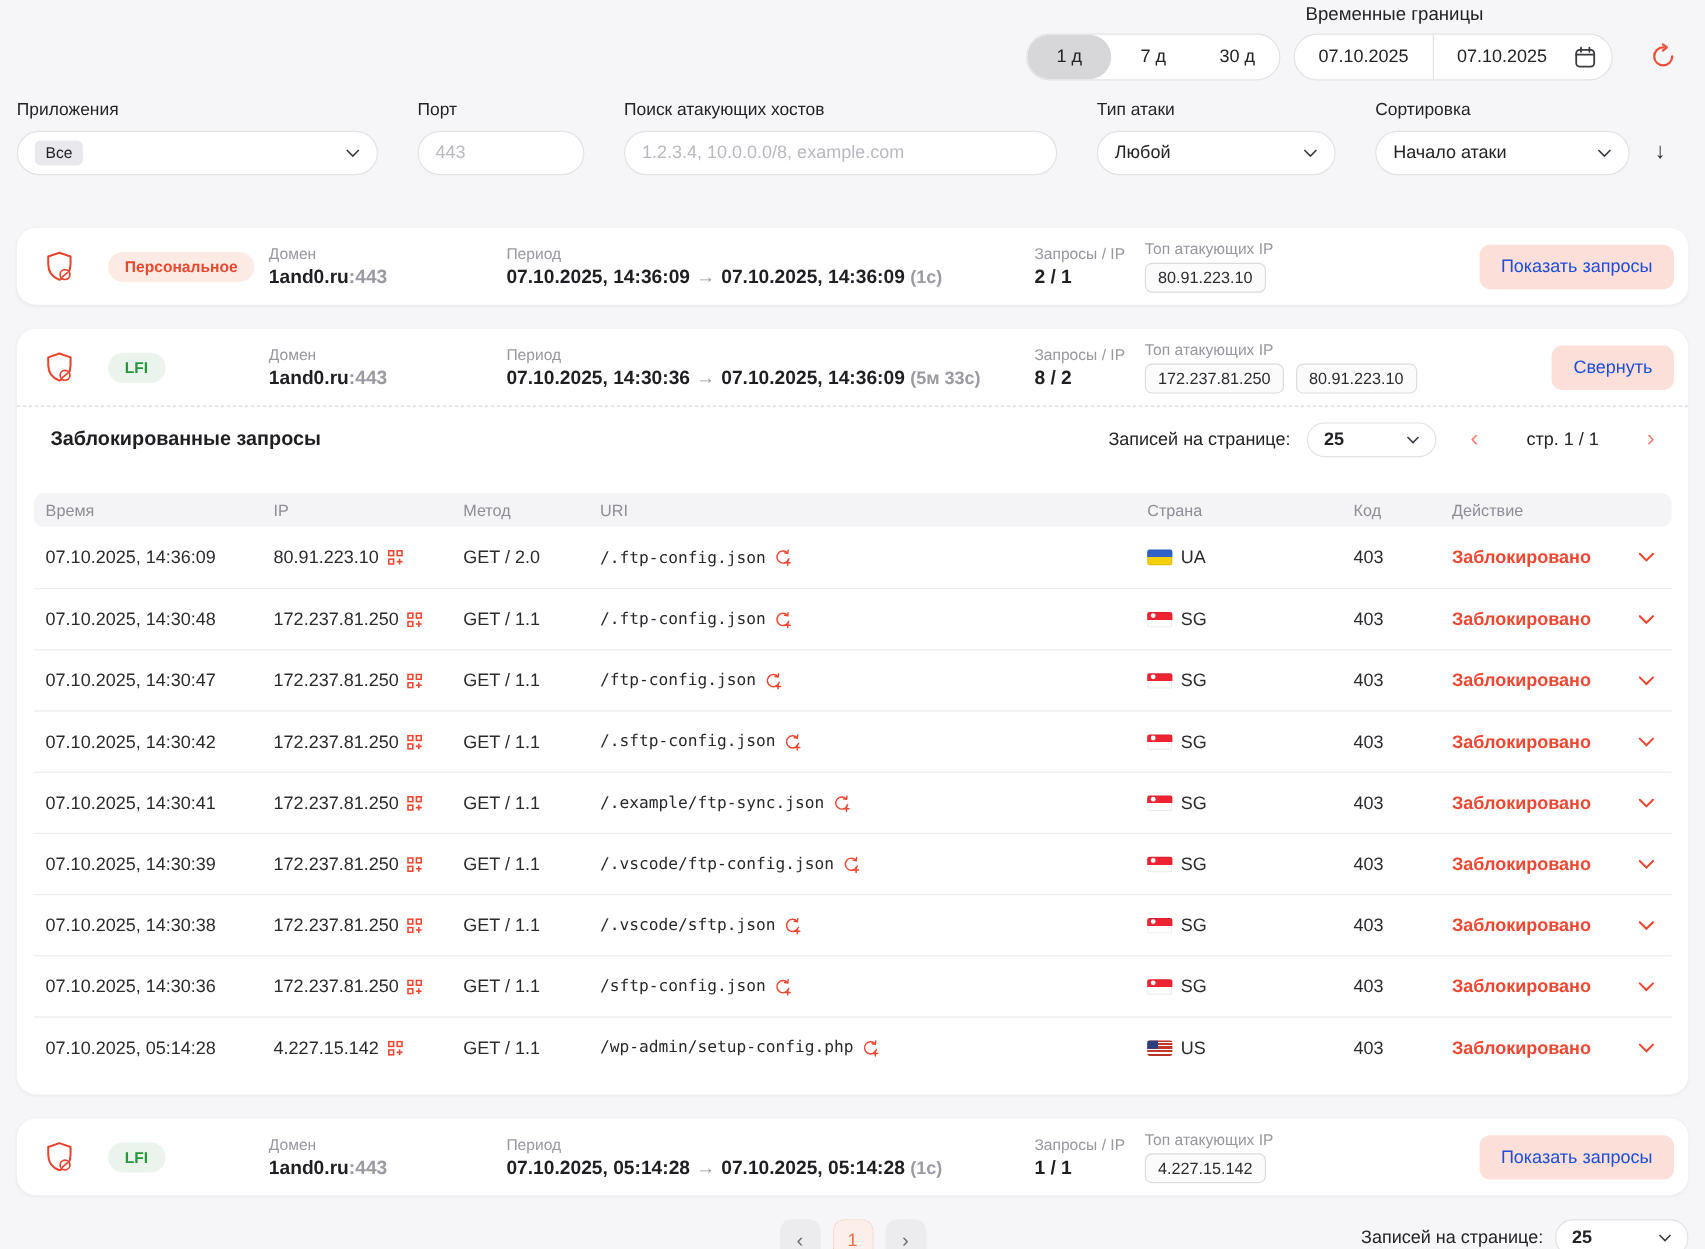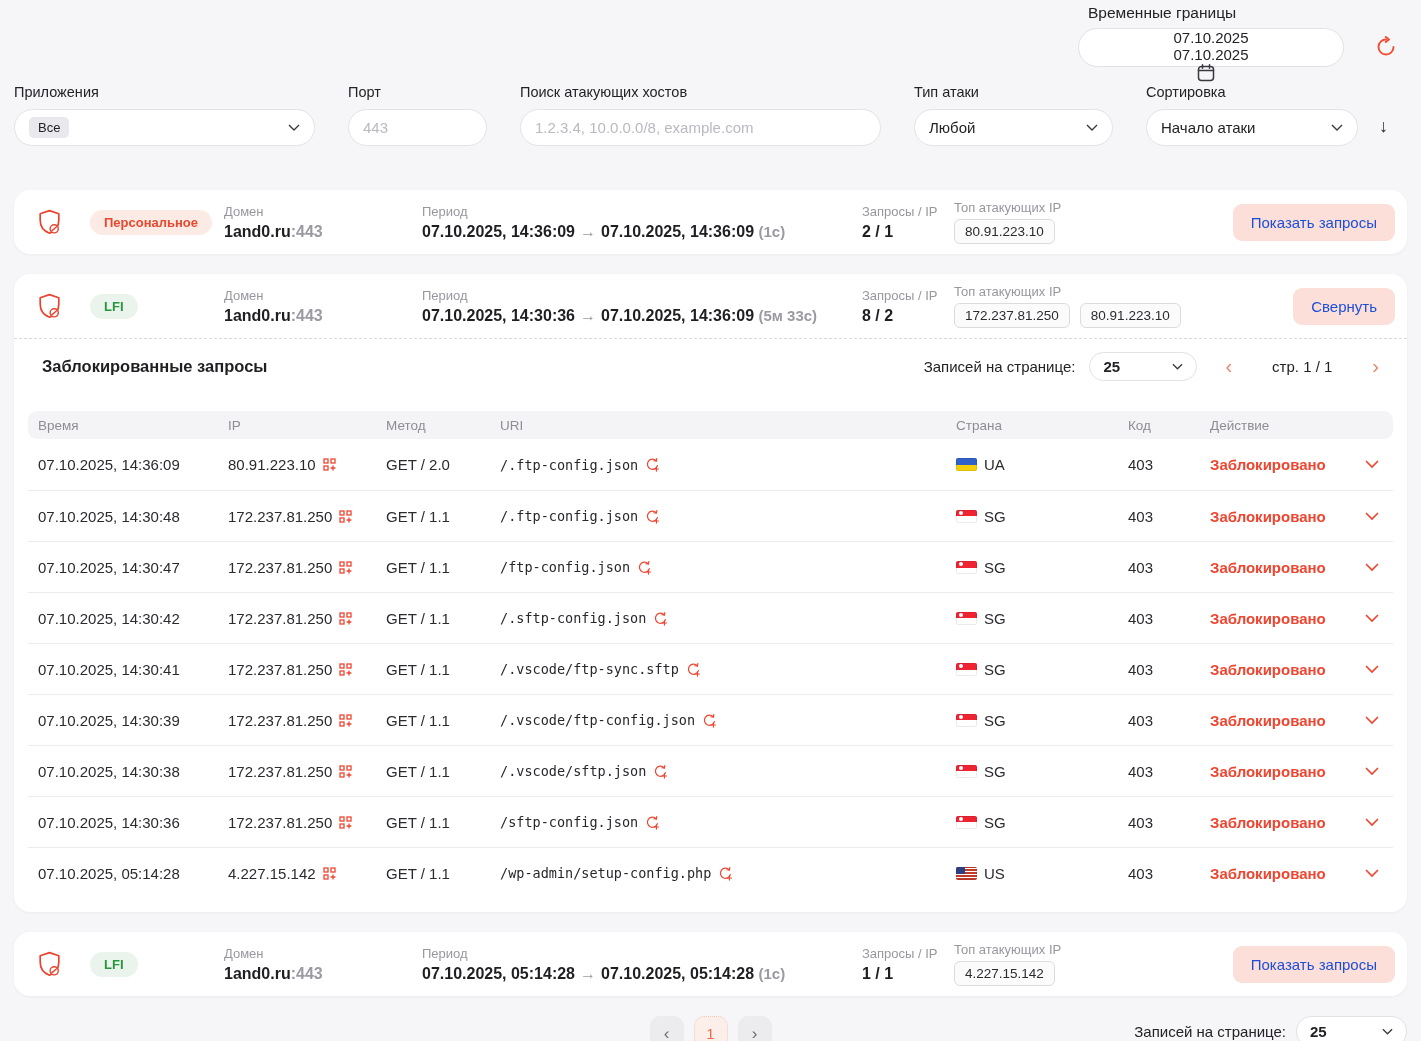--- a/index.html
+++ b/index.html
@@ -13,21 +13,21 @@
   
   .topzone { position:relative; height:190px; }
   .tb-label { position:absolute; top:4px; left:1088px; font-size:15.5px; color:#232327; }
   .presets { position:absolute; top:28px; left:855px; height:39px; display:flex;
              border:1px solid #e2e2e6; border-radius:20px; background:#fff; overflow:hidden; }
   .preset { width:70px; display:flex; align-items:center; justify-content:center;
             font-size:15px; color:#232327; cursor:pointer; }
   .preset.selected { background:#d7d7d9; border-radius:20px; font-weight:400; }
   .dates { position:absolute; top:28px; left:1078px; width:266px; height:39px;
            border:1px solid #e2e2e6; border-radius:20px; background:#fff;
-           display:flex; align-items:center;flex-direction:column; }
+           display:flex; align-items:center; }
   .date-field { flex:1; text-align:center; font-size:15px; color:#232327; }
   .date-sep { width:1px; height:100%; background:#e2e2e6; }
   .cal { padding:0 12px 0 2px; display:flex; align-items:center; }
   .refresh-btn { position:absolute; top:36px; left:1375px; cursor:pointer; }
   
   .f-label { font-size:14.5px; color:#232327; margin-bottom:9px; }
   .f-ctl { height:37px; border:1px solid #e3e3e7; border-radius:19px; background:#fff;
            display:flex; align-items:center; padding:0 14px; font-size:15px; }
   .filter { position:absolute; top:84px; }
   .filter-apps   { left:14px;  width:301px; }
@@ -110,20 +110,25 @@
   .pg-right { position:absolute; right:14px; top:0; display:flex; align-items:center; gap:10px; }
   .pp-select.big { width:111px; height:31px; }
   svg { display:block; }
 </style>
 </head>
 <body>
 
 <div class="topzone">
   <div class="tb-label">Временные границы</div>
 
+  <div class="presets">
+    <div class="preset selected">1 д</div>
+    <div class="preset">7 д</div>
+    <div class="preset">30 д</div>
+  </div>
 
   <div class="dates">
     <div class="date-field">07.10.2025</div>
     <div class="date-sep"></div>
     <div class="date-field">07.10.2025</div>
     <div class="cal">
       <svg width="20" height="20" viewBox="0 0 20 20" fill="none" stroke="#3a3a40" stroke-width="1.5" stroke-linecap="round">
         <rect x="2.5" y="3.5" width="15" height="14" rx="3"></rect>
         <line x1="6.5" y1="1.8" x2="6.5" y2="5.2"></line>
         <line x1="13.5" y1="1.8" x2="13.5" y2="5.2"></line>
@@ -450,21 +455,21 @@
         <svg width="13" height="13" viewBox="0 0 13 13" fill="none" stroke="#ef4631" stroke-width="1.3">
           <rect x="1" y="1" width="4" height="4"></rect>
                 <rect x="8" y="1" width="4" height="4"></rect>
                 <rect x="1" y="8" width="4" height="4"></rect>
           <path d="M10 7.6 V12.4 M7.6 10 H12.4"></path>
         </svg>
       </span>
     </div>
     <div class="td">GET / 1.1</div>
     <div class="td">
-      <span class="mono">/.vscode/ftp-sync.sftp</span>
+      <span class="mono">/.example/ftp-sync.json</span>
       <span>
         <svg width="15" height="15" viewBox="0 0 16 16" fill="none" stroke="#ef4631" stroke-width="1.3" stroke-linecap="round">
           <path d="M13.2 9.2 A 5.4 5.4 0 1 1 12 4"></path>
           <path d="M12.6 1.6 L 12.2 4.4 L 9.4 4"></path>
           <path d="M12.2 10.6 V 15 M10 12.8 H 14.4"></path>
         </svg>
       </span>
     </div>
     <div class="td">
       <span class="flag flag-sg"></span>

